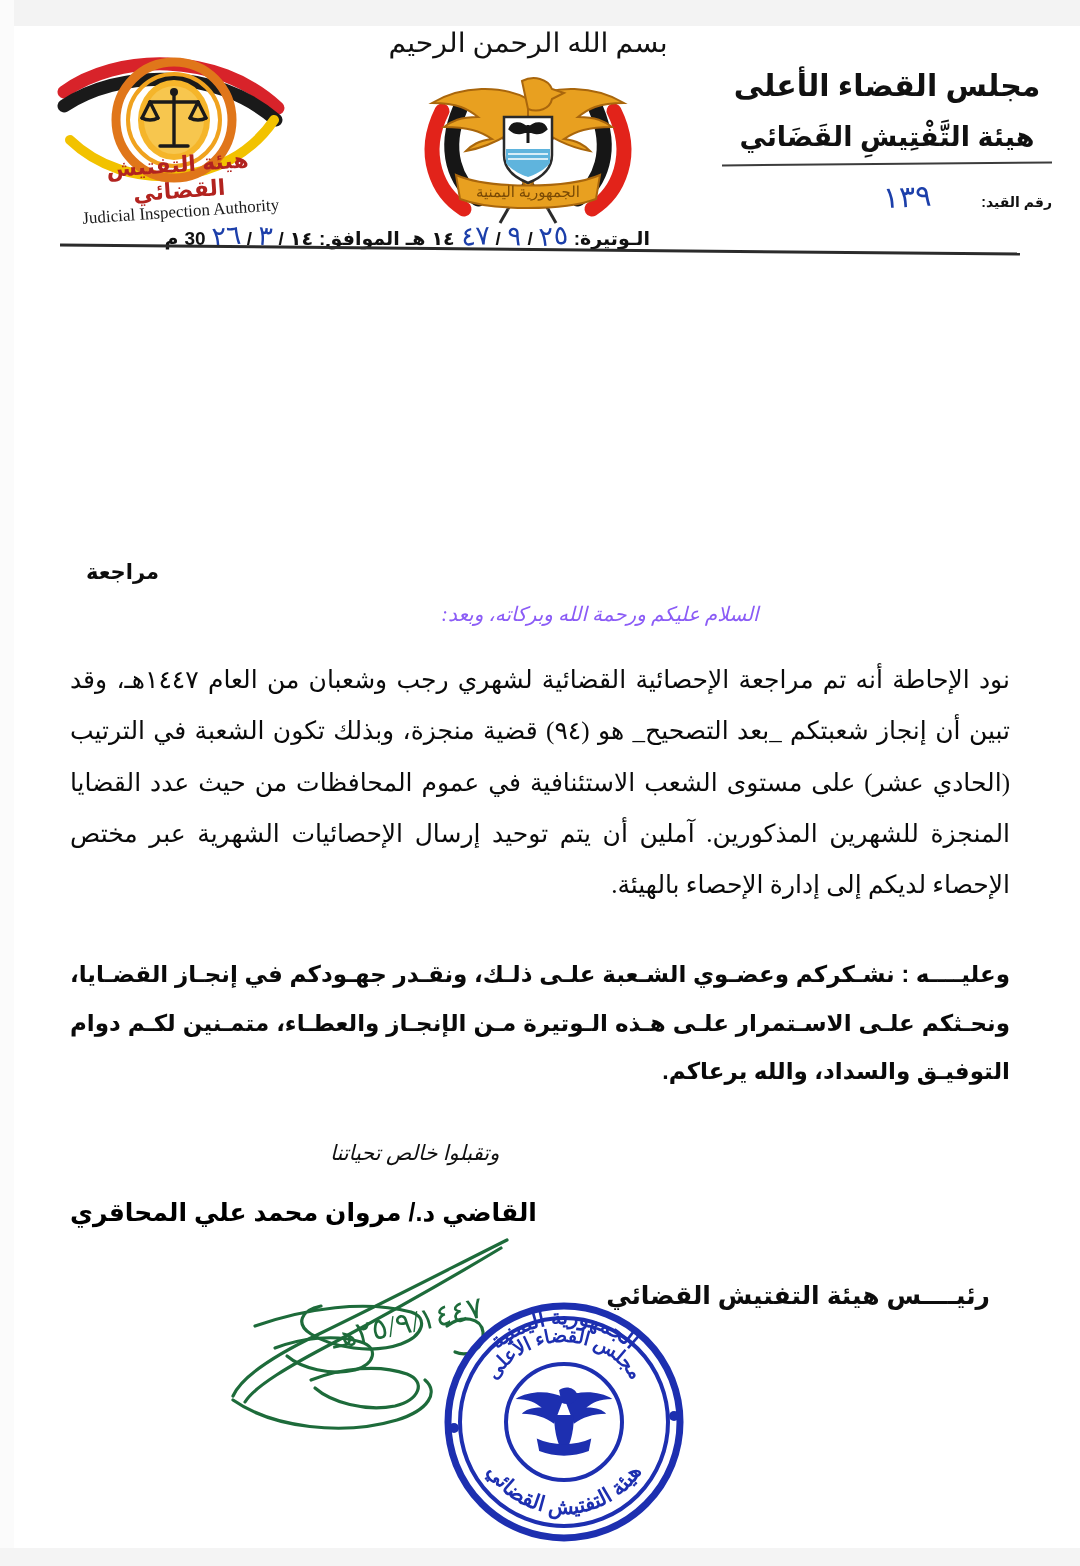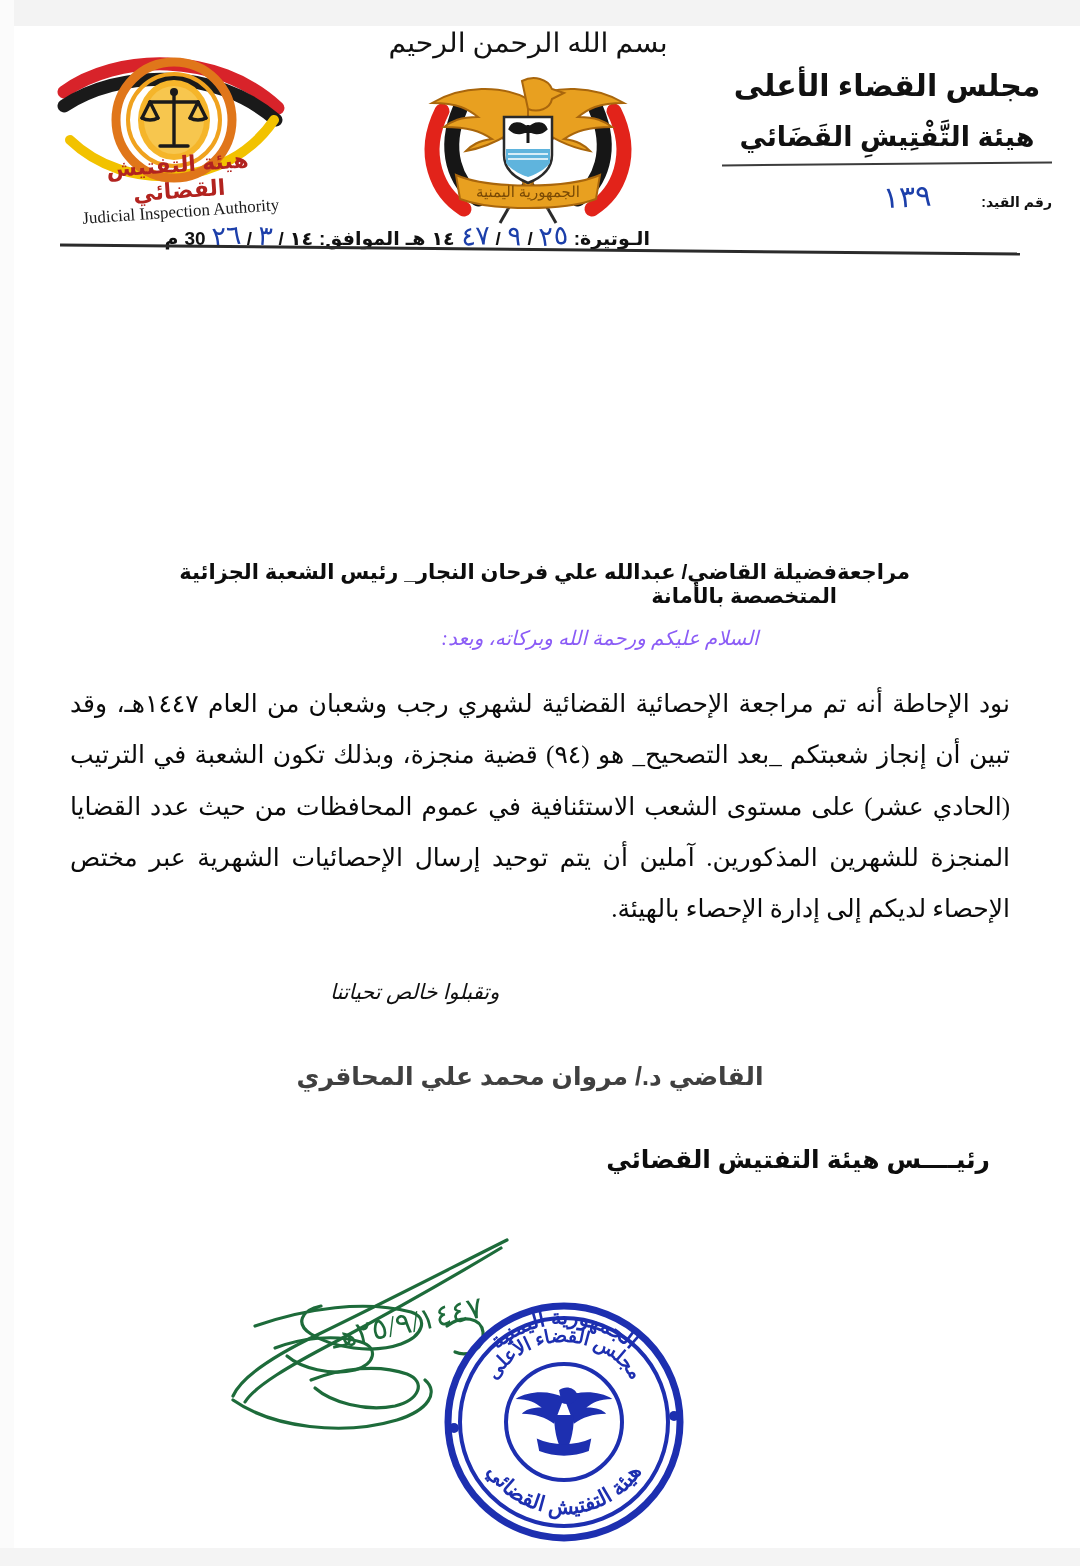--- a/index.html
+++ b/index.html
@@ -237,27 +237,27 @@
   .closing {
     margin-top: 46px;
     text-align: left;
     font-family: "Liberation Serif", "DejaVu Serif", serif;
     font-style: italic;
     font-size: 21px;
     color: #111;
     padding-left: 260px;
   }
   .sign-name {
-    margin-top: 57px;
-    text-align: center;
+    margin-top: 32px;
+    text-align: left;
     padding-right: 20px;
     font-family: "Liberation Sans", "DejaVu Sans", sans-serif;
     font-weight: bold;
     font-size: 25px;
-    color: #404040;
+    color: #000000;
   }
   .sign-title {
     margin-top: 54px;
     text-align: right;
     padding-right: 20px;
     font-family: "Liberation Sans", "DejaVu Sans", sans-serif;
     font-weight: bold;
     font-size: 25px;
     color: #0d0d0d;
   }
@@ -400,28 +400,31 @@
       <span class="date-unit-m">30</span>
       <span class="date-unit-m">م</span>
     </div>
   </div>
 
   <div class="header-rule"></div>
 
   <div class="letter">
 
     <div class="addressee-row">
-      <span class="addressee">فضيلة القاضي/ عبدالله علي فرحان النجار_ رئيس الشعبة الجزائية المتخصصة بالأمانة</span>
       <span class="respect">مراجعة</span>
     </div>
 
     <div class="greeting">السلام عليكم ورحمة الله وبركاته، وبعد:</div>
 
     <div class="para">نود الإحاطة أنه تم مراجعة الإحصائية القضائية لشهري رجب وشعبان من العام ١٤٤٧هـ، وقد تبين أن إنجاز شعبتكم _بعد التصحيح_ هو (٩٤) قضية منجزة، وبذلك تكون الشعبة في الترتيب (الحادي عشر) على مستوى الشعب الاستئنافية في عموم المحافظات من حيث عدد القضايا المنجزة للشهرين المذكورين. آملين أن يتم توحيد إرسال الإحصائيات الشهرية عبر مختص الإحصاء لديكم إلى إدارة الإحصاء بالهيئة.</div>
 
+    <div class="para p2">
+      <span class="lead">وعليــــه :</span>
+      <span>نشـكركم وعضـوي الشـعبة علـى ذلـك، ونقـدر جهـودكم في إنجـاز القضـايا، ونحـثكم علـى الاسـتمرار علـى هـذه الـوتيرة مـن الإنجـاز والعطـاء، متمـنين لكـم دوام التوفيـق والسداد، والله يرعاكم.</span>
+    </div>
 
     <div class="closing">وتقبلوا خالص تحياتنا</div>
 
     <div class="sign-name">القاضي د./ مروان محمد علي المحاقري</div>
     <div class="sign-title">رئيــــس هيئة التفتيش القضائي</div>
   </div>
 
   <div class="signature">
     <svg width="310" height="220" viewBox="0 0 310 220">
       <g stroke="#1d6b3a" stroke-width="3.2" fill="none" stroke-linecap="round" stroke-linejoin="round">

